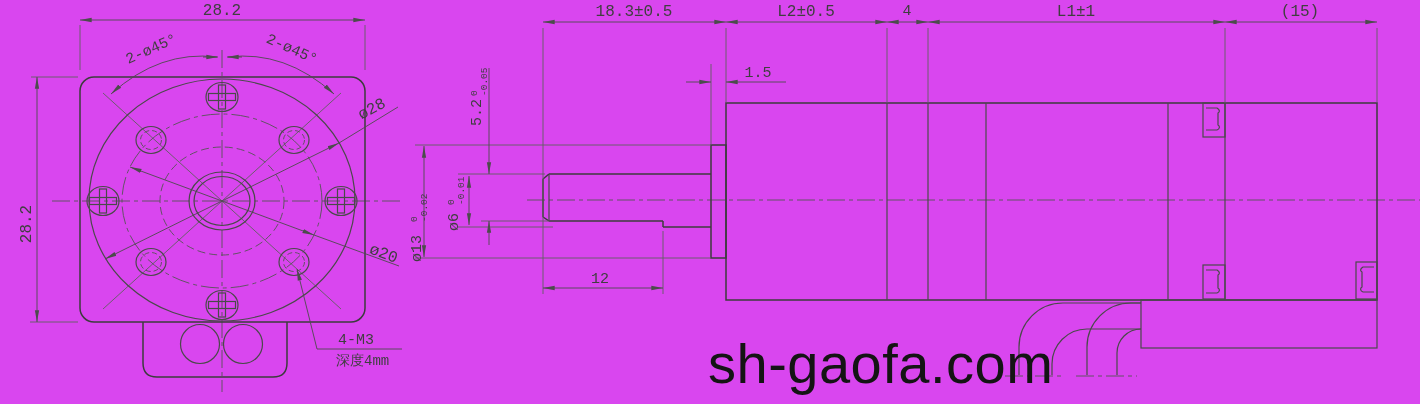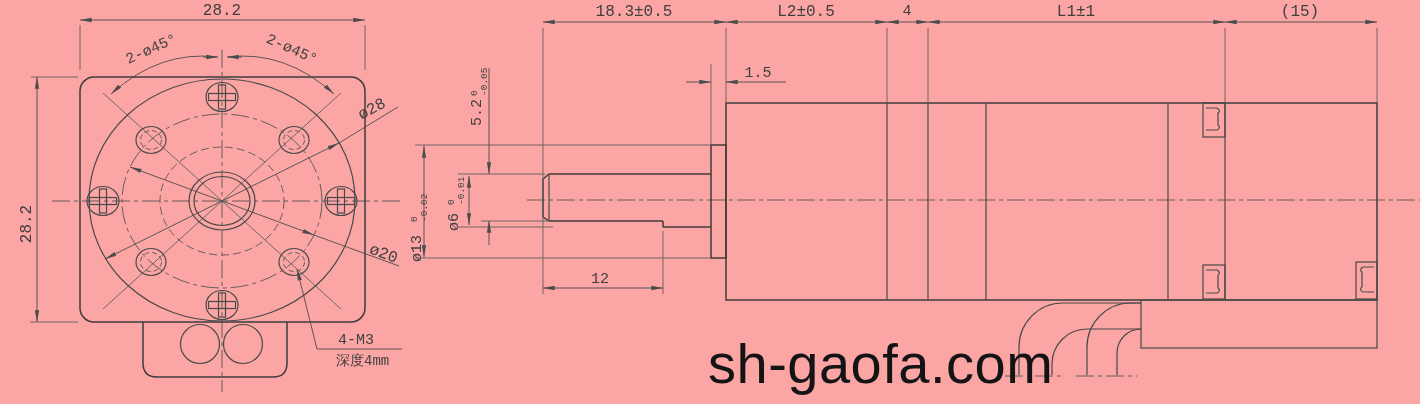--- a/index.html
+++ b/index.html
@@ -1,16 +1,16 @@
 <!DOCTYPE html>
 <html><head>
 <meta charset="utf-8">
 <style>
   html,body{margin:0;padding:0;background:#ffffff;}
-  .canvas{width:1420px;height:404px;background:#fca5a5;position:relative;overflow:hidden;}
+  .canvas{width:1420px;height:404px;background:#d946ef;position:relative;overflow:hidden;}
   svg{display:block;}
   .obj{stroke:#3c3c3c;stroke-width:1.5;fill:none;}
   .obj2{stroke:#4a4a4a;stroke-width:1.2;fill:none;}
   .thin{stroke:#606060;stroke-width:0.9;fill:none;}
   .dim{stroke:#4c4c4c;stroke-width:0.9;fill:none;}
   .cl{stroke:#555;stroke-width:0.9;fill:none;stroke-dasharray:18 4 4 4;}
   .hid{stroke:#555;stroke-width:0.9;fill:none;stroke-dasharray:8 4;}
   .hid2{stroke:#555;stroke-width:0.9;fill:none;stroke-dasharray:5 3;}
   text{fill:#3f3f3f;font-family:"Liberation Mono","DejaVu Sans Mono",monospace;}
   .t16{font-size:16px;}

